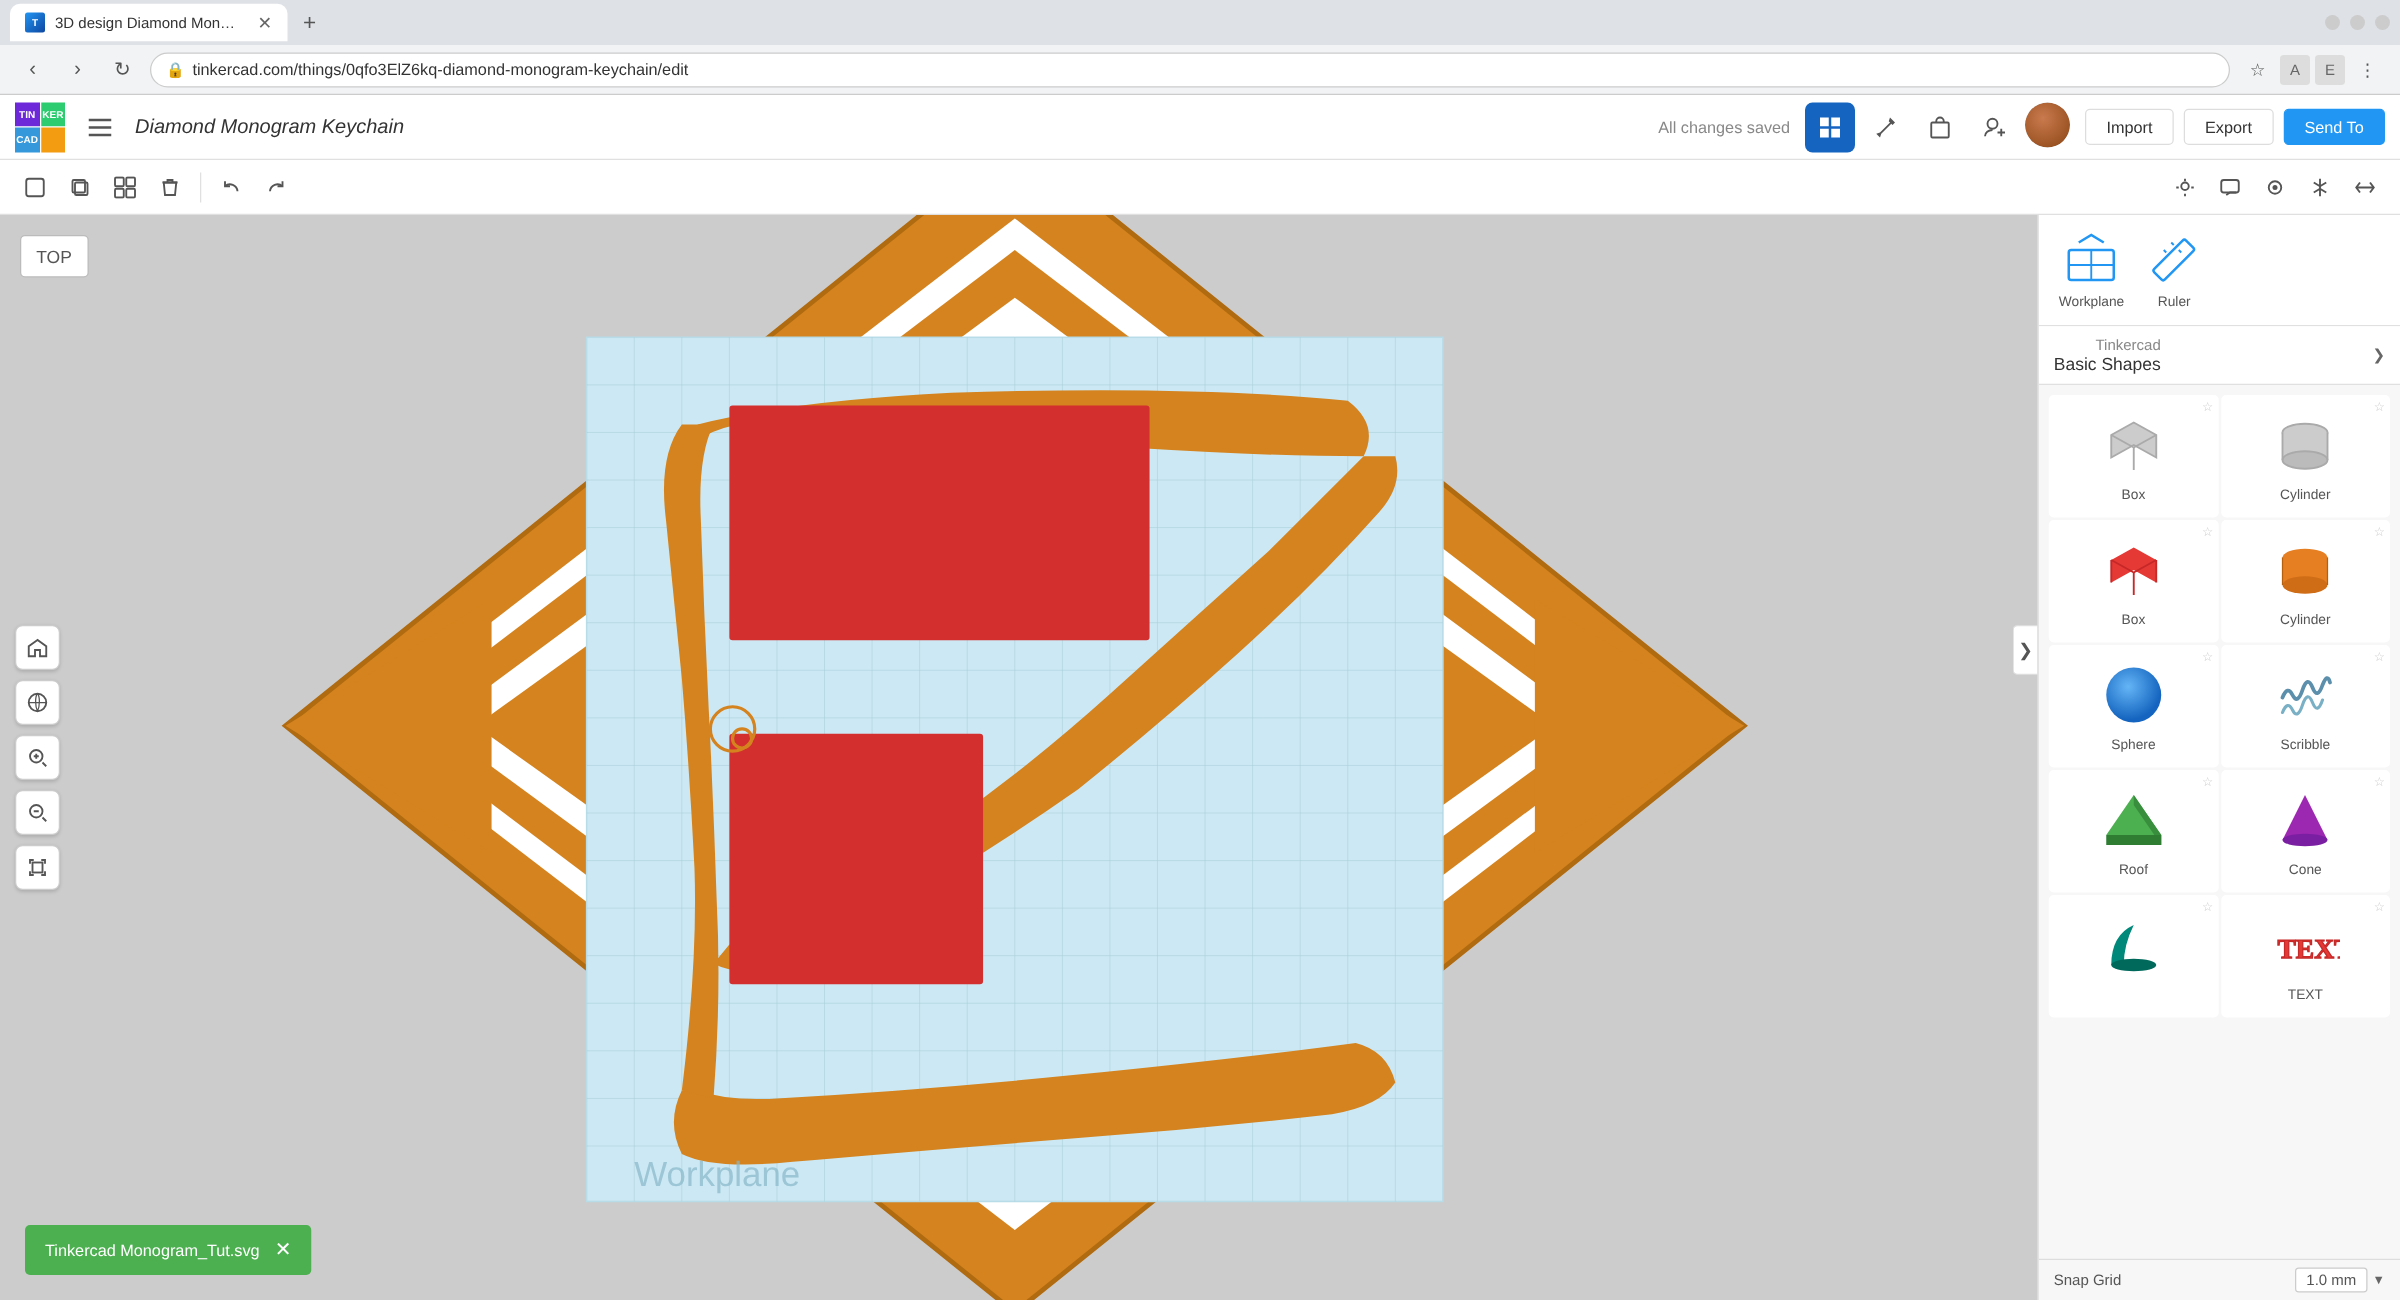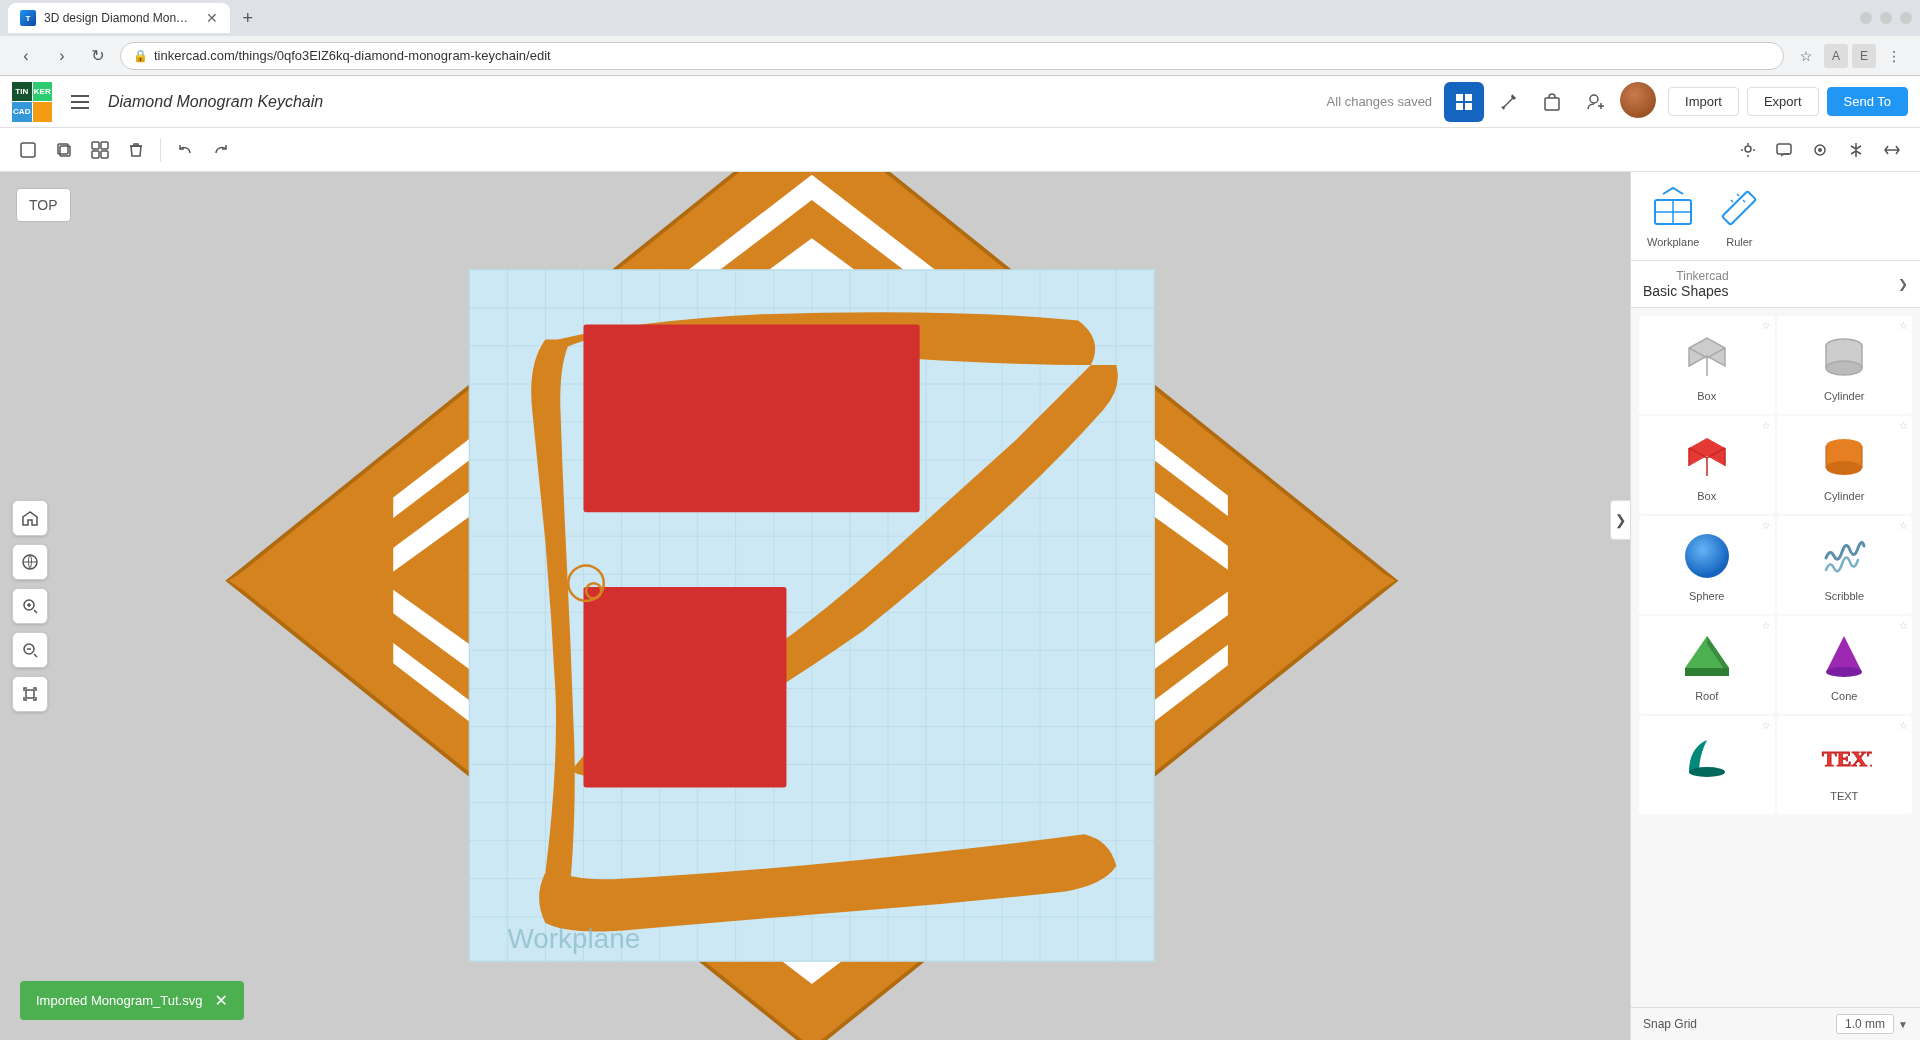--- a/index.html
+++ b/index.html
@@ -15,21 +15,21 @@
     .address-bar { flex: 1; height: 28px; background: #fff; border-radius: 14px; display: flex; align-items: center; padding: 0 12px; gap: 6px; font-size: 13px; color: #333; border: 1px solid #ccc; }
     .lock-icon { color: #555; font-size: 12px; }
     .address-text { flex: 1; font-size: 13px; color: #333; }
     .browser-icons { display: flex; gap: 4px; align-items: center; }
     .browser-icon-btn { width: 28px; height: 28px; border-radius: 50%; display: flex; align-items: center; justify-content: center; cursor: pointer; font-size: 14px; color: #555; }
 
     
     .app-header { display: flex; align-items: center; height: 52px; background: #fff; border-bottom: 1px solid #e0e0e0; padding: 0 12px; gap: 12px; }
     .tinkercad-logo { width: 40px; height: 40px; display: grid; grid-template-columns: 1fr 1fr; grid-template-rows: 1fr 1fr; gap: 1px; }
     .logo-cell { display: flex; align-items: center; justify-content: center; font-size: 8px; font-weight: bold; color: #fff; }
-    .logo-tin { background: #14532d; }
+    .logo-tin { background: #6d28d9; }
     .logo-ker { background: #2ecc71; }
     .logo-cad { background: #3498db; }
     .hamburger-btn { width: 32px; height: 32px; display: flex; flex-direction: column; align-items: center; justify-content: center; gap: 4px; cursor: pointer; }
     .hamburger-line { width: 18px; height: 2px; background: #555; }
     .project-title { font-size: 16px; font-weight: 500; color: #333; flex: 1; font-style: italic; }
     .saved-status { font-size: 13px; color: #888; }
     .header-btn-group { display: flex; gap: 4px; }
     .header-btn { width: 40px; height: 40px; border-radius: 6px; display: flex; align-items: center; justify-content: center; cursor: pointer; font-size: 18px; }
     .header-btn.active { background: #1565c0; color: #fff; }
     .header-btn:not(.active) { color: #555; }
@@ -355,21 +355,21 @@
       <rect x="460" y="435" width="160" height="158" rx="2" fill="#d32f2f"></rect>
 
       <circle cx="462" cy="432" r="14" fill="none" stroke="#d4831e" stroke-width="2"></circle>
       <circle cx="468" cy="438" r="6" fill="none" stroke="#d4831e" stroke-width="2"></circle>
 
       <text x="400" y="720" font-family="Arial" font-size="22" fill="#88b8c8" opacity="0.7">Workplane</text>
     </svg>
 
     
     <div class="notification">
-      <span>Imported Monogram_Tut.svg</span>
+      <span>Tinkercad Monogram_Tut.svg</span>
       <span class="notification-close">✕</span>
     </div>
   </div>
 
   <div class="right-panel">
 
     <div class="panel-tools">
       <div class="panel-tool">
         <div class="panel-tool-icon">
           <svg width="44" height="44" viewBox="0 0 44 44">

